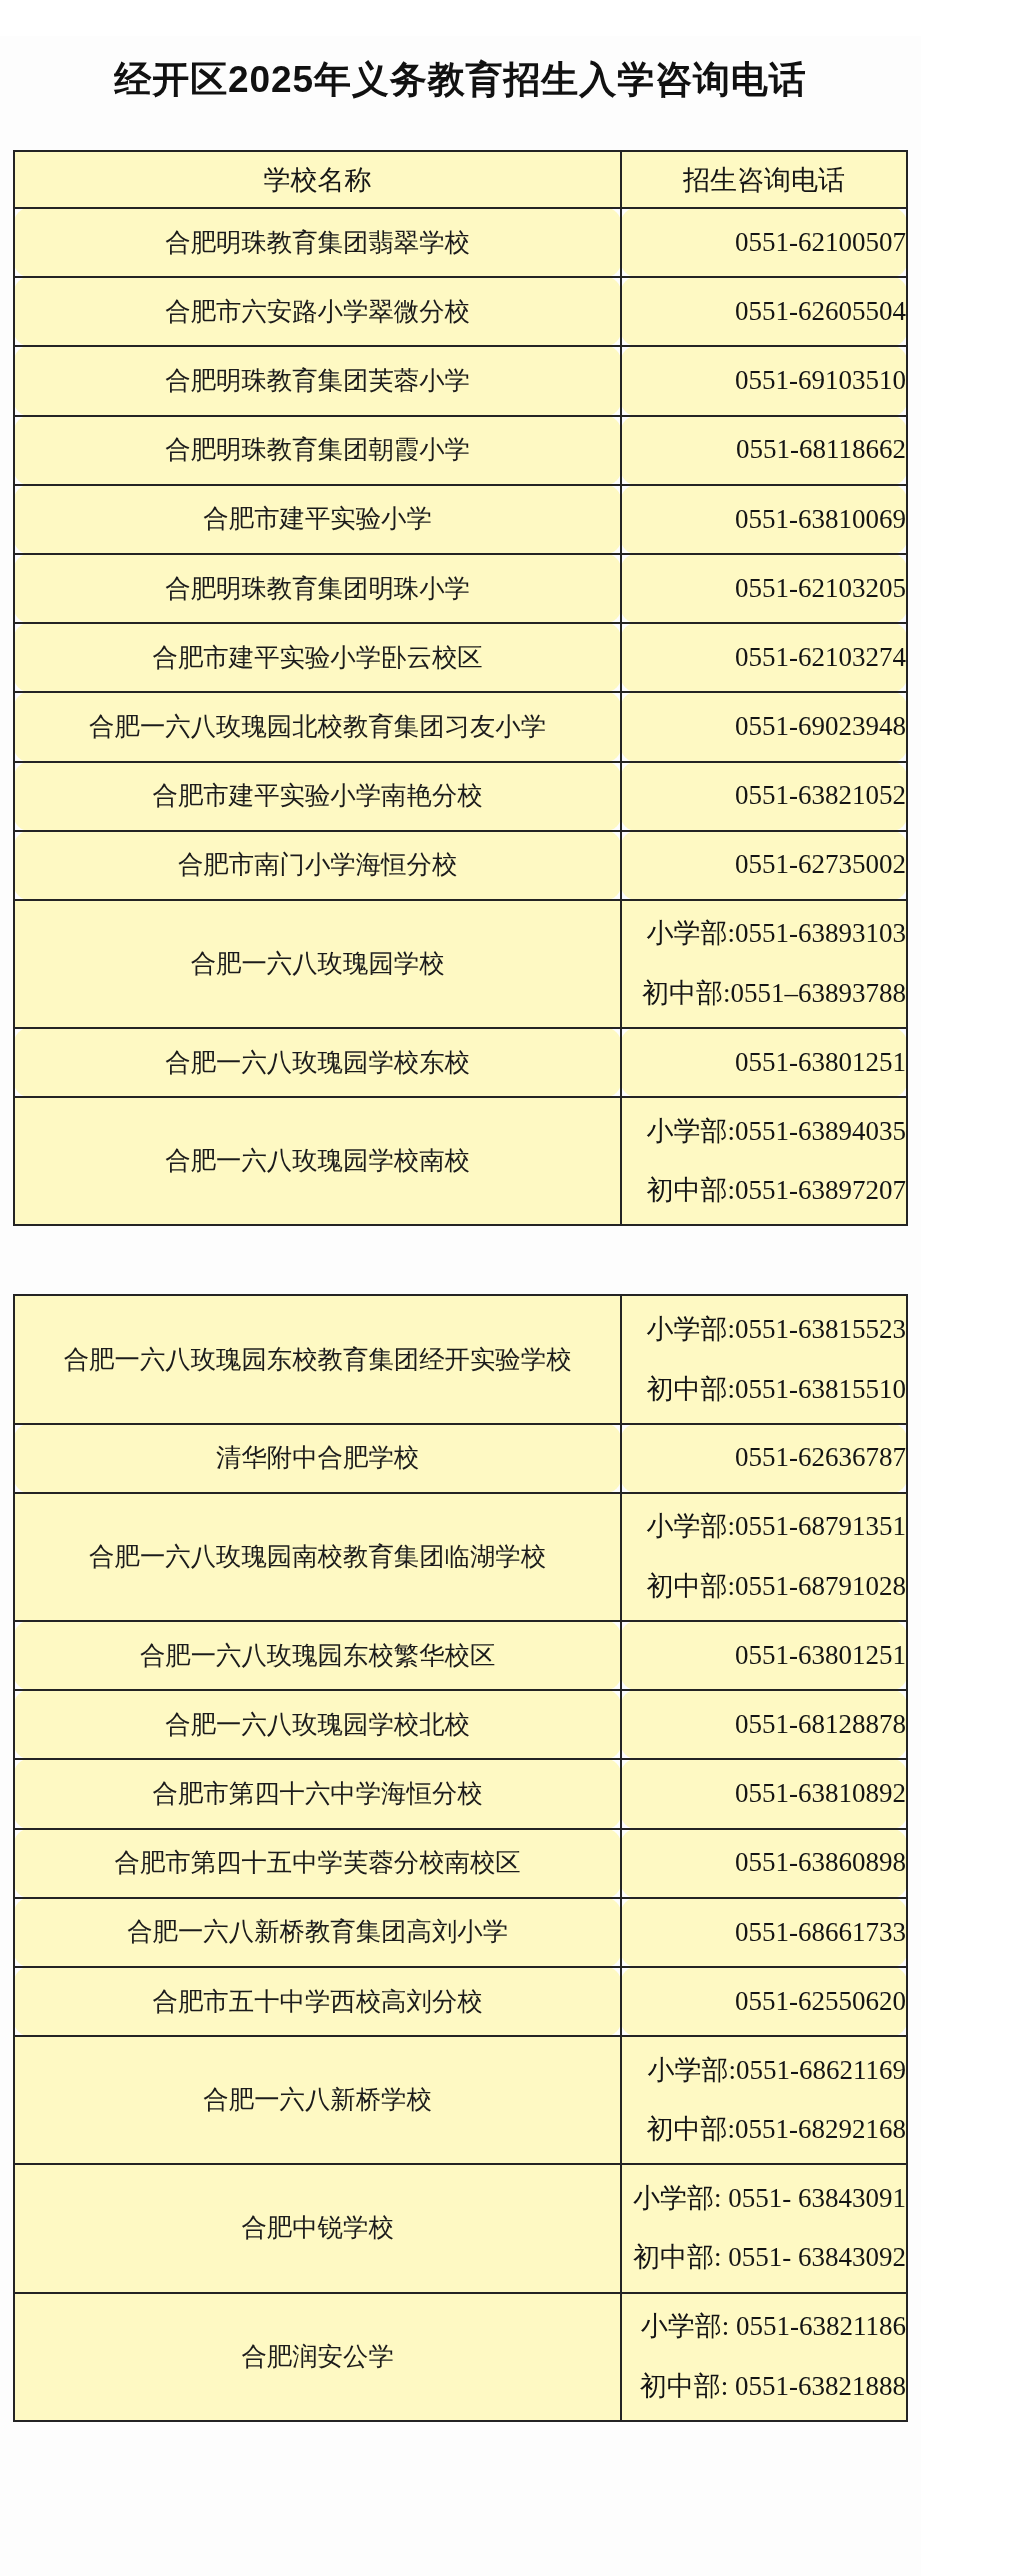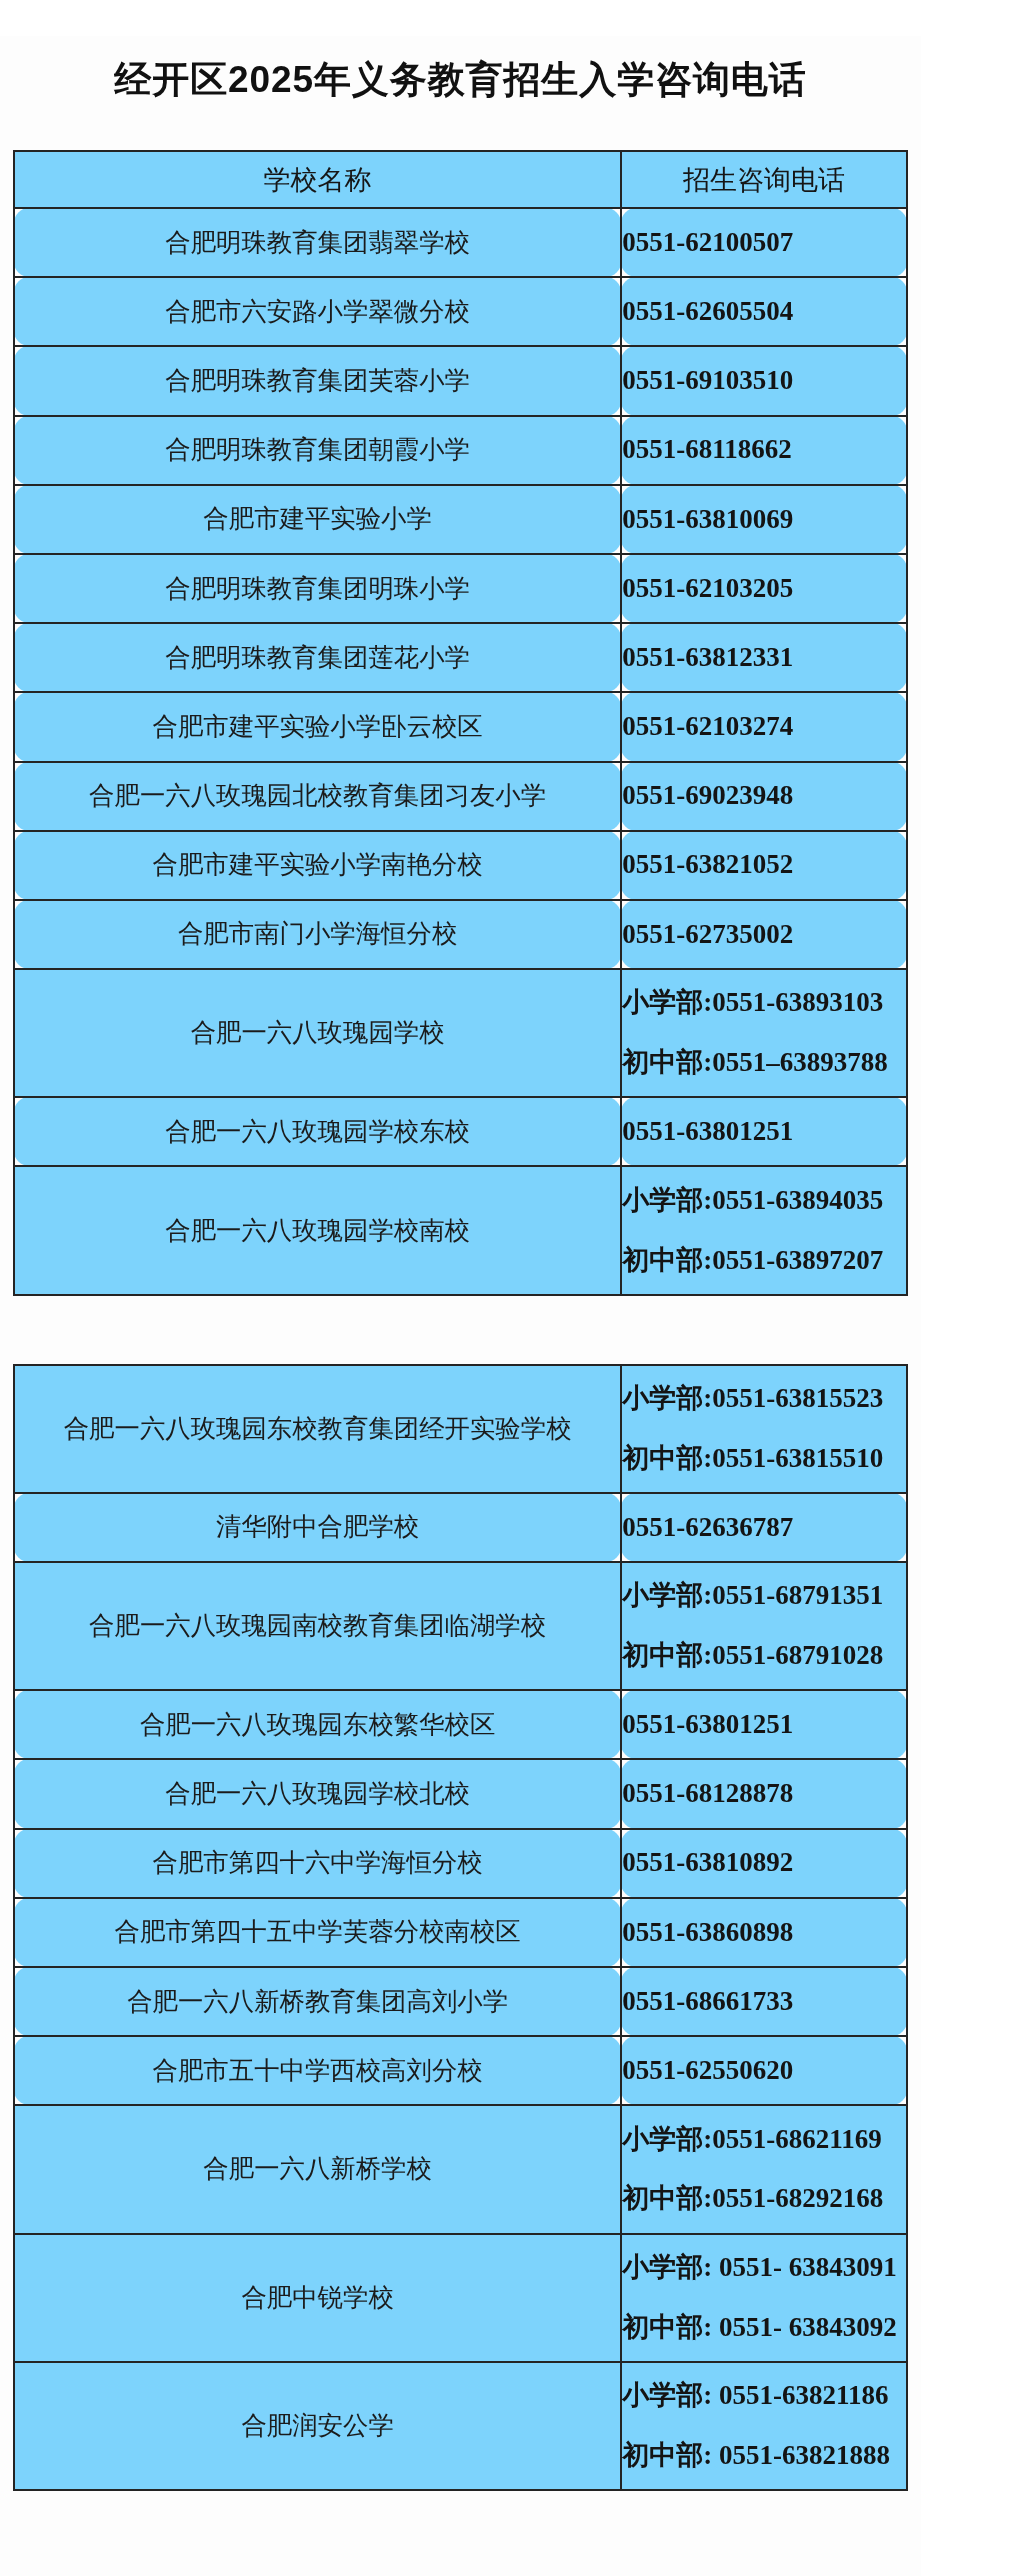--- a/index.html
+++ b/index.html
@@ -28,45 +28,44 @@
   table.phone-table {
     width:895px;
     margin:0 auto;
     border-collapse:collapse;
     table-layout:fixed;
   }
   table#table-1 { margin-top:45px; }
   table#table-2 { margin-top:68px; }
   .phone-table td, .phone-table th {
     border:2.8px solid #242424;
-    background:#7dd3fc;
+    background:#fef9c3;
     vertical-align:middle;
     padding:0;
   }
   col.c-school { width:68%; }
   col.c-phone  { width:32%; }
   th.hdr {
     height:55px;
     font-family:"Liberation Sans","DejaVu Sans",sans-serif;
     font-weight:500;
     font-size:27px;
     text-align:center;
     color:#161616;
   }
   td.school {
     text-align:center;
     font-size:25.4px;
     padding:5.6px 11.3px;
     color:#1b1b1b;
   }
   td.phone {
-    text-align:left;
+    text-align:right;
     font-size:27px;
     color:#141414;
-    font-weight:bold;
   }
   tr.single td { height:56px;border-radius:15px; }
   tr.double td { height:115px; }
   .phone-line { line-height:1.1; }
   tr.double .phone-line { padding:15px 0; }
   tr.single .phone-line { padding:1.9px 0; }
 </style>
 </head>
 <body>
 
@@ -116,26 +115,20 @@
             <div class="phone-line">0551-63810069</div>
           </td>
         </tr>
         <tr class="single">
           <td class="school">合肥明珠教育集团明珠小学</td>
           <td class="phone">
             <div class="phone-line">0551-62103205</div>
           </td>
         </tr>
         <tr class="single">
-          <td class="school">合肥明珠教育集团莲花小学</td>
-          <td class="phone">
-            <div class="phone-line">0551-63812331</div>
-          </td>
-        </tr>
-        <tr class="single">
           <td class="school">合肥市建平实验小学卧云校区</td>
           <td class="phone">
             <div class="phone-line">0551-62103274</div>
           </td>
         </tr>
         <tr class="single">
           <td class="school">合肥一六八玫瑰园北校教育集团习友小学</td>
           <td class="phone">
             <div class="phone-line">0551-69023948</div>
           </td>

